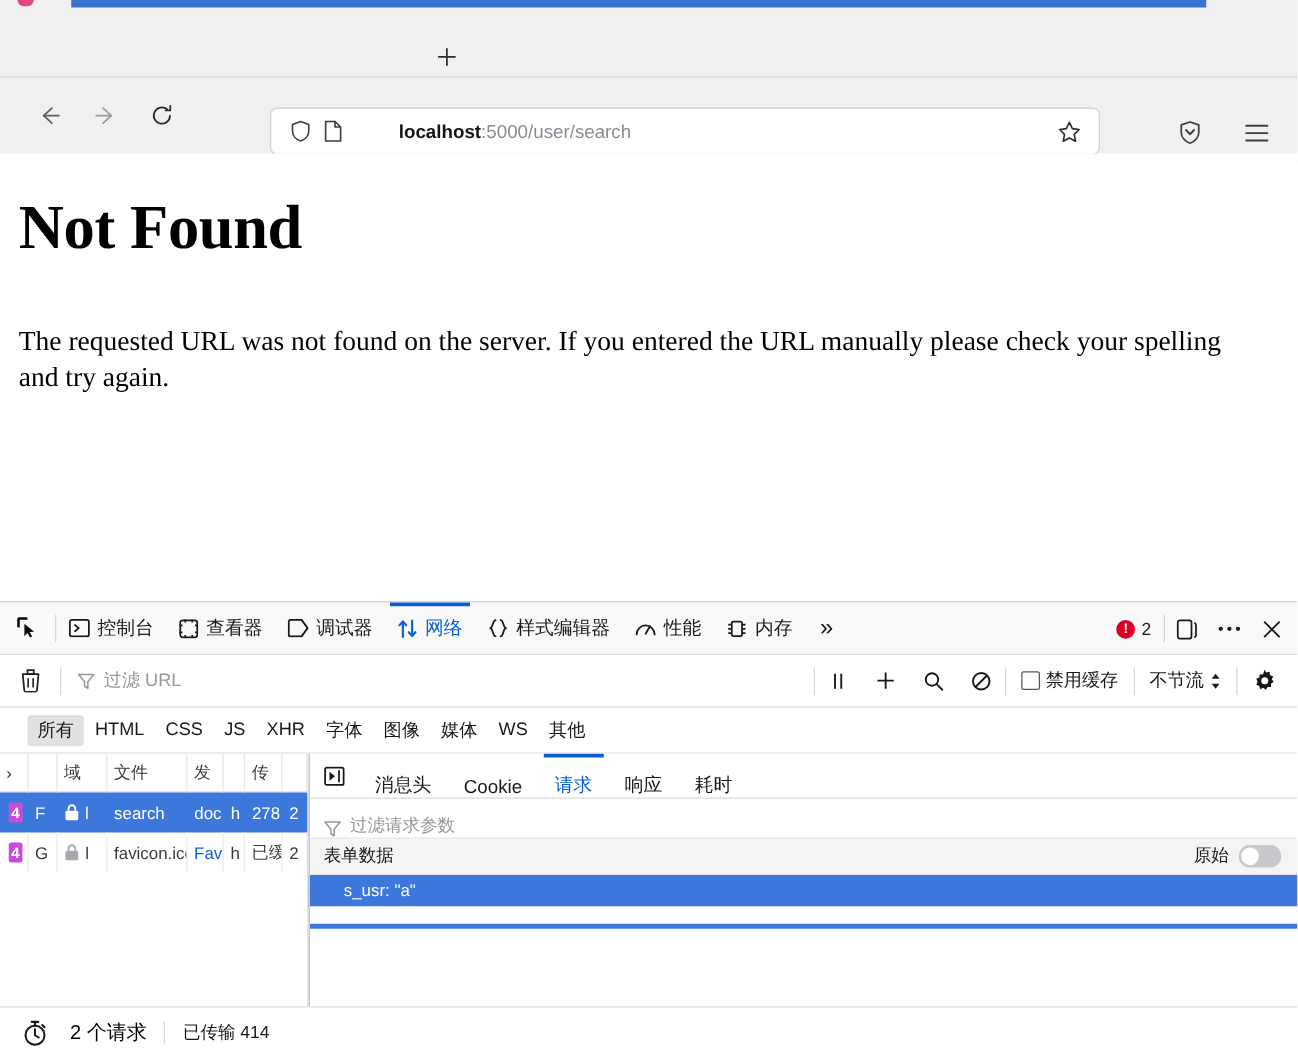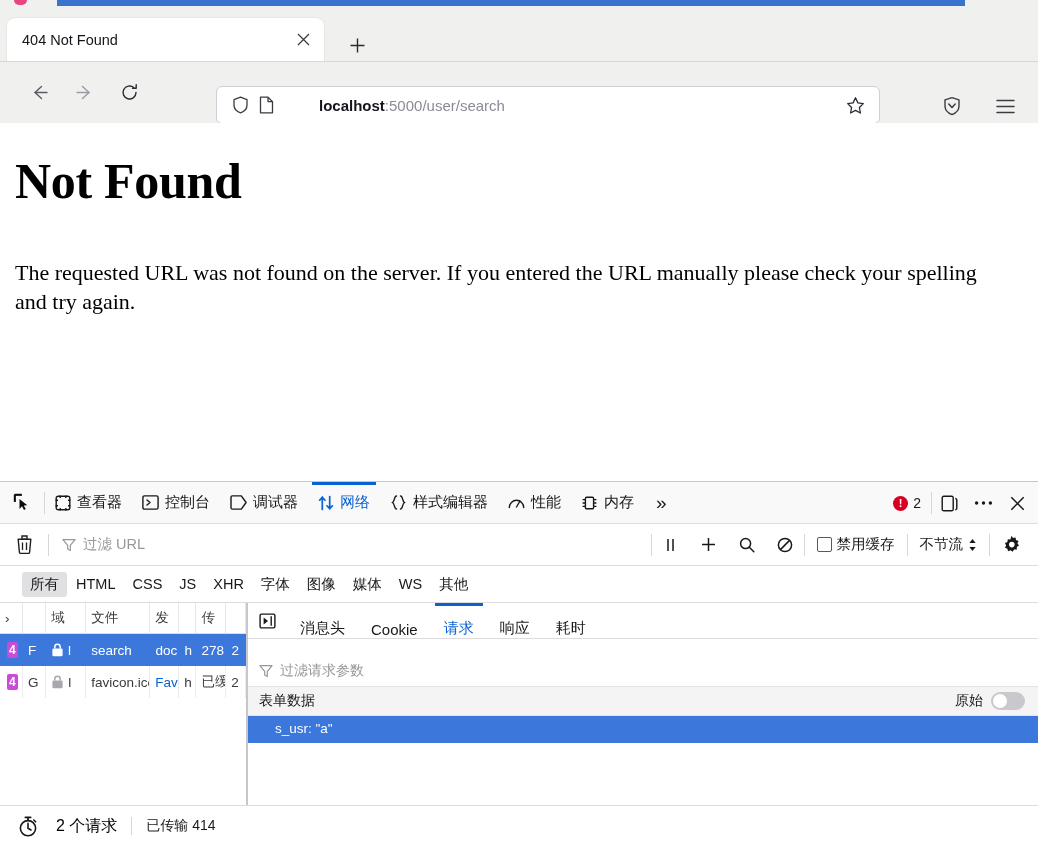--- a/index.html
+++ b/index.html
@@ -142,21 +142,21 @@
   .w-fl { width: 74px; } .w-in { width: 33px; } .w-ty { width: 19px; }
   .w-tr { width: 34px; } .w-sz { width: 22px; }
 
   .req-detail { flex: 1; position: relative; background: #fff; }
   .rd-tabs { height: 36px; display: flex; align-items: stretch; border-bottom: 1px solid #dcdcdf; background: #fff; }
   .rd-play { width: 40px; display: flex; align-items: center; justify-content: center; color: #18181a; }
   .rd-tab { position: relative; display: flex; align-items: flex-end; padding: 0 13px; font-size: 15px; color: #18181a; white-space: nowrap; }
   .rd-tab.active { color: #0a62d0; }
   .rd-tab.active::before { content: ""; position: absolute; left: 4px; right: 4px; top: 0; height: 3px; background: #0a62d0; }
 
-  .rd-filter { height: 32px; display: flex; align-items: center; gap: 7px; padding-left: 12px; border-bottom: 1px solid #e4e4e6; margin-top: 16px; }
+  .rd-filter { height: 32px; display: flex; align-items: flex-end; gap: 7px; padding-left: 12px; border-bottom: 1px solid #e4e4e6; }
   .rd-filter .ph { font-size: 14px; color: #97979c; }
 
   .rd-section {
     height: 29px; display: flex; align-items: center; justify-content: space-between;
     padding: 0 13px 0 12px; background: #f4f4f5; border-bottom: 1px solid #e4e4e6;
     font-size: 14px; color: #18181a;
   }
   .raw-wrap { display: flex; align-items: center; gap: 8px; }
   .toggle { width: 34px; height: 18px; border-radius: 9px; background: #c9c9cd; position: relative; }
   .toggle .knob { position: absolute; left: 2px; top: 2px; width: 14px; height: 14px; border-radius: 50%; background: #fff; }
@@ -179,28 +179,20 @@
 <body>
 
 <div class="os-strip">
   <div class="os-strip-blue"></div>
   <div class="os-dot"></div>
 </div>
 
 <div class="browser-chrome">
 
   <div class="tabstrip">
-    <div class="tab">
-      <span class="tab-title">404 Not Found</span>
-      <span class="tab-close">
-        <svg width="13" height="13" viewBox="0 0 13 13">
-            <path d="M1 1 L12 12 M12 1 L1 12" stroke="currentColor" stroke-width="1.3" fill="none"></path>
-          </svg>
-      </span>
-    </div>
     <div class="newtab">
       <span>
         <svg width="17" height="17" viewBox="0 0 17 17">
             <path d="M8.5 1.5 V15.5 M1.5 8.5 H15.5" stroke="currentColor" stroke-width="1.4" fill="none"></path>
           </svg>
       </span>
     </div>
   </div>
   <div class="chrome-sep"></div>
 
@@ -282,35 +274,35 @@
           <path d="M2 2 H9 M2 2 V9 M2 2 L2 2" stroke="currentColor" stroke-width="1.6" fill="none"></path>
           <path d="M1.6 1.6 H8.5 M1.6 1.6 V8.5" stroke="currentColor" stroke-width="1.6" fill="none"></path>
           <path d="M1.6 14.5 V17.4 H5" stroke="currentColor" stroke-width="0" fill="none"></path>
           <path d="M6.5 6 L6.5 16 L9 13.3 L11 17 L12.7 16.1 L10.8 12.6 L14.3 12.3 Z" fill="currentColor"></path>
         </svg>
     </span>
     <span class="dt-vsep"></span>
     <div class="dt-tabs">
       <div class="dt-tab">
         <span class="ic">
+          <svg width="17" height="15" viewBox="0 0 17 15">
+              <rect x="0.9" y="0.9" width="15.2" height="13.2" rx="1.6" stroke="currentColor" stroke-width="1.4" fill="none"></rect>
+              <path d="M5 5 L8 7.5 L5 10" stroke="currentColor" stroke-width="1.4" fill="none" stroke-linecap="round" stroke-linejoin="round"></path>
+            </svg>
+        </span>
+        <span>控制台</span>
+      </div>
+      <div class="dt-tab">
+        <span class="ic">
           <svg width="16" height="16" viewBox="0 0 16 16">
               <rect x="1.2" y="1.2" width="13.6" height="13.6" rx="2" stroke="currentColor" stroke-width="1.4" fill="none"></rect>
               <path d="M5.2 0.6 V3 M10.8 0.6 V3 M5.2 13 V15.4 M10.8 13 V15.4 M0.6 5.2 H3 M0.6 10.8 H3 M13 5.2 H15.4 M13 10.8 H15.4" stroke="currentColor" stroke-width="1.4"></path>
             </svg>
         </span>
         <span>查看器</span>
-      </div>
-      <div class="dt-tab">
-        <span class="ic">
-          <svg width="17" height="15" viewBox="0 0 17 15">
-              <rect x="0.9" y="0.9" width="15.2" height="13.2" rx="1.6" stroke="currentColor" stroke-width="1.4" fill="none"></rect>
-              <path d="M5 5 L8 7.5 L5 10" stroke="currentColor" stroke-width="1.4" fill="none" stroke-linecap="round" stroke-linejoin="round"></path>
-            </svg>
-        </span>
-        <span>控制台</span>
       </div>
       <div class="dt-tab">
         <span class="ic">
           <svg width="17" height="15" viewBox="0 0 17 15">
               <path d="M1 2.3 A1.4 1.4 0 0 1 2.4 0.9 H11.3 L16.1 7.5 L11.3 14.1 H2.4 A1.4 1.4 0 0 1 1 12.7 Z" stroke="currentColor" stroke-width="1.4" fill="none" stroke-linejoin="round"></path>
             </svg>
         </span>
         <span>调试器</span>
       </div>
       <div class="dt-tab active">

